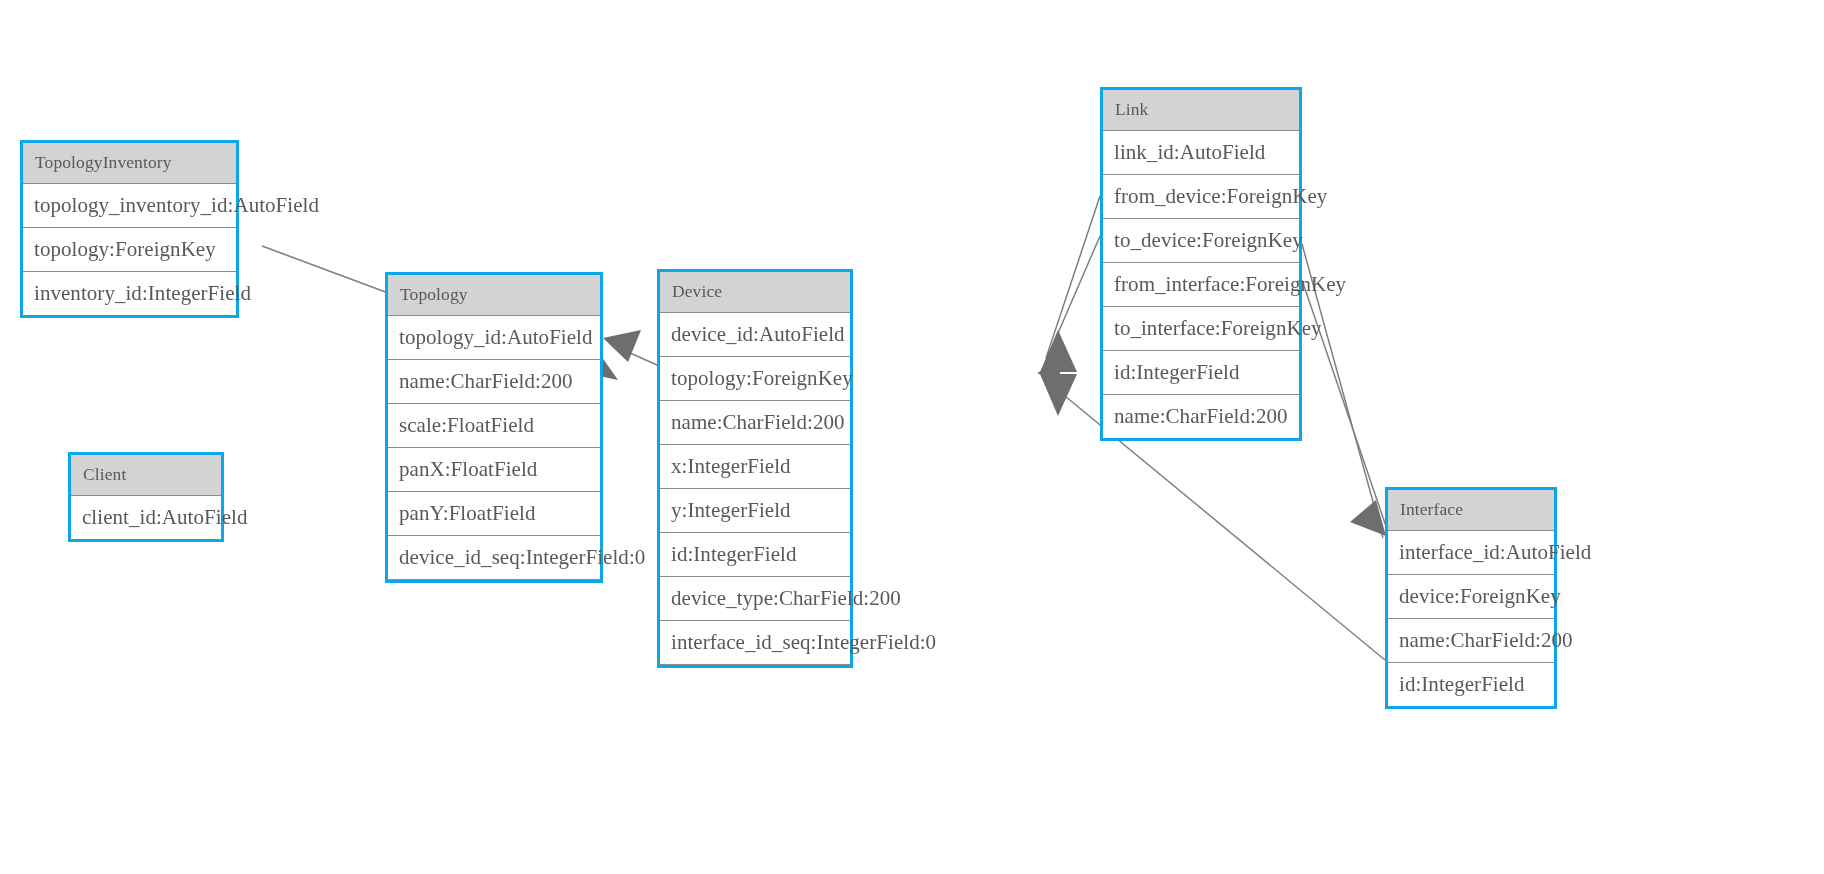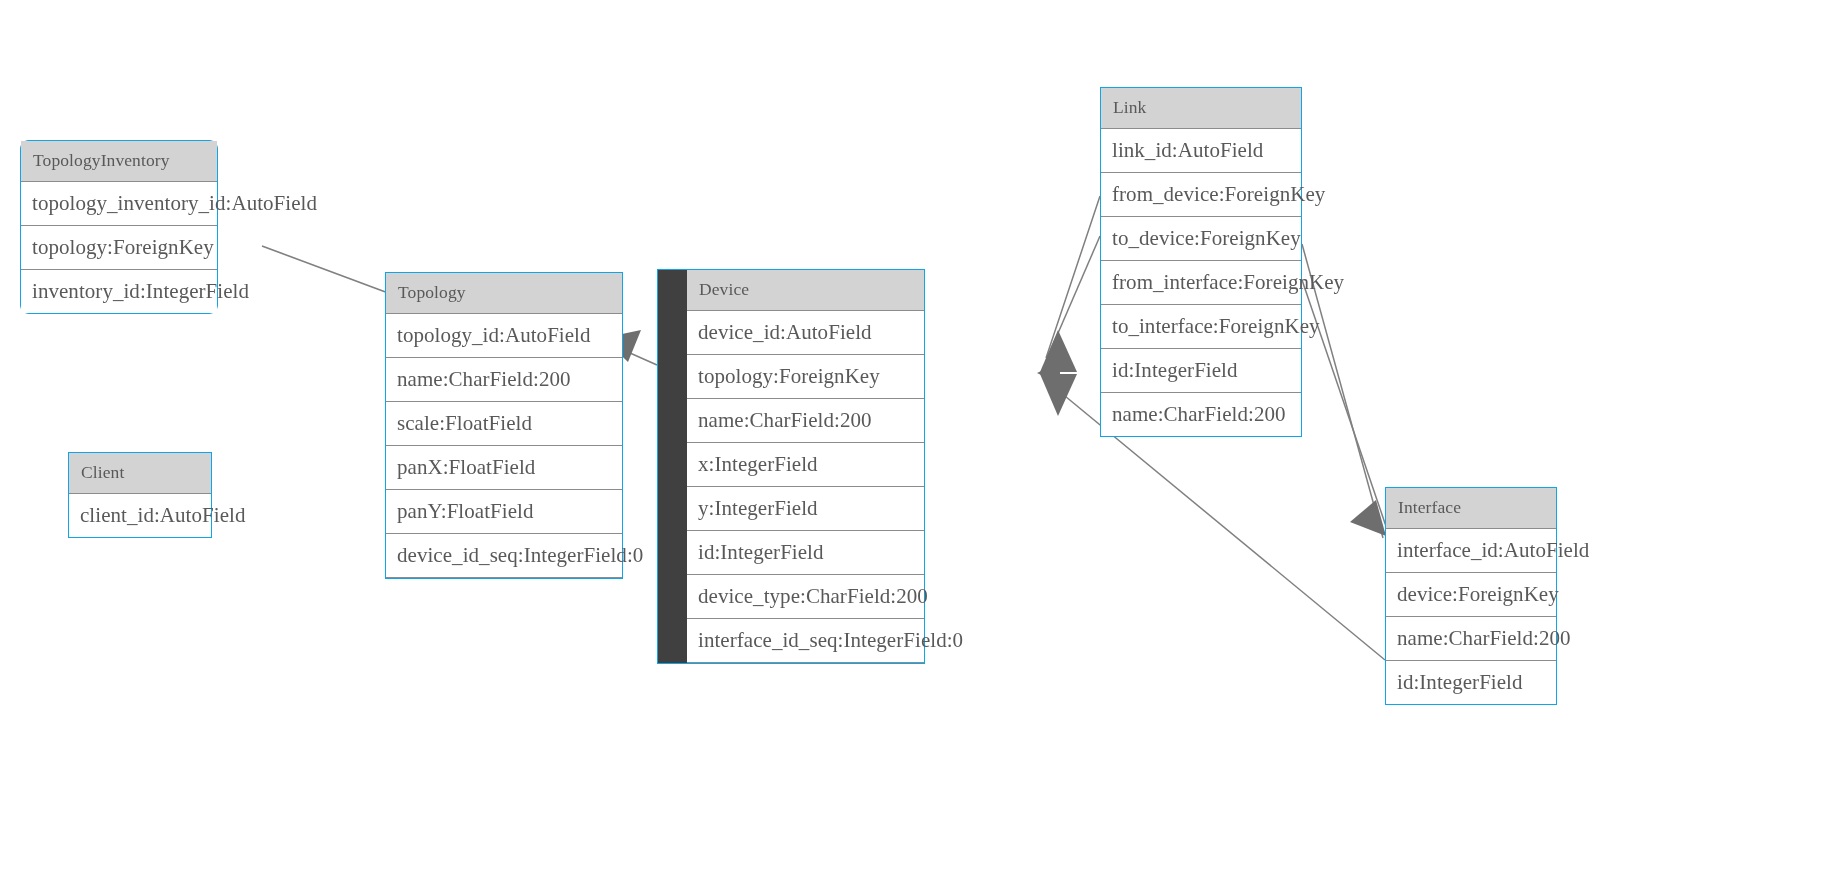--- a/index.html
+++ b/index.html
@@ -23,22 +23,22 @@
     position: absolute;
     left: 0;
     top: 0;
     width: 1824px;
     height: 874px;
     pointer-events: none;
   }
   .entity {
     position: absolute;
     box-sizing: border-box;
-    border: 1px solid #0ea5e9;
-    background: #404040;
+    border: 3px solid #0ea5e9;
+    background: #eab308;
     z-index: 2;
   }
   .entity-header {
     box-sizing: border-box;
     background: #d3d3d3;
     border-bottom: 1px solid #8c8c8c;
     color: #595959;
     font-size: 17.5px;
     line-height: 1;
     padding: 11px 0 11px 12px;
@@ -101,43 +101,43 @@
 
     <g>
       <line x1="1302" y1="280" x2="1390" y2="538" stroke="#808080" stroke-width="1.5"></line>
     </g>
 
     <g>
       <polygon points="1386,536 1350,522 1376,500" fill="#6e6e6e"></polygon>
     </g>
   </svg>
 
-  <div class="entity" style="left:20px; top:140px; width:198px;border-radius:9px;">
+  <div class="entity" style="left:20px; top:140px; width:219px;">
     <div class="entity-header">TopologyInventory</div>
     <div class="entity-field">topology_inventory_id:AutoField</div>
     <div class="entity-field">topology:ForeignKey</div>
     <div class="entity-field last">inventory_id:IntegerField</div>
   </div>
 
-  <div class="entity" style="left:68px; top:452px; width:144px;">
+  <div class="entity" style="left:68px; top:452px; width:156px;">
     <div class="entity-header">Client</div>
     <div class="entity-field last">client_id:AutoField</div>
   </div>
 
-  <div class="entity" style="left:385px; top:272px; width:238px;">
+  <div class="entity" style="left:385px; top:272px; width:218px;">
     <div class="entity-header">Topology</div>
     <div class="entity-field">topology_id:AutoField</div>
     <div class="entity-field">name:CharField:200</div>
     <div class="entity-field">scale:FloatField</div>
     <div class="entity-field">panX:FloatField</div>
     <div class="entity-field">panY:FloatField</div>
     <div class="entity-field">device_id_seq:IntegerField:0</div>
   </div>
 
-  <div class="entity" style="left:657px; top:269px; width:268px;padding-left:29px;">
+  <div class="entity" style="left:657px; top:269px; width:196px;">
     <div class="entity-header">Device</div>
     <div class="entity-field">device_id:AutoField</div>
     <div class="entity-field">topology:ForeignKey</div>
     <div class="entity-field">name:CharField:200</div>
     <div class="entity-field">x:IntegerField</div>
     <div class="entity-field">y:IntegerField</div>
     <div class="entity-field">id:IntegerField</div>
     <div class="entity-field">device_type:CharField:200</div>
     <div class="entity-field">interface_id_seq:IntegerField:0</div>
   </div>

